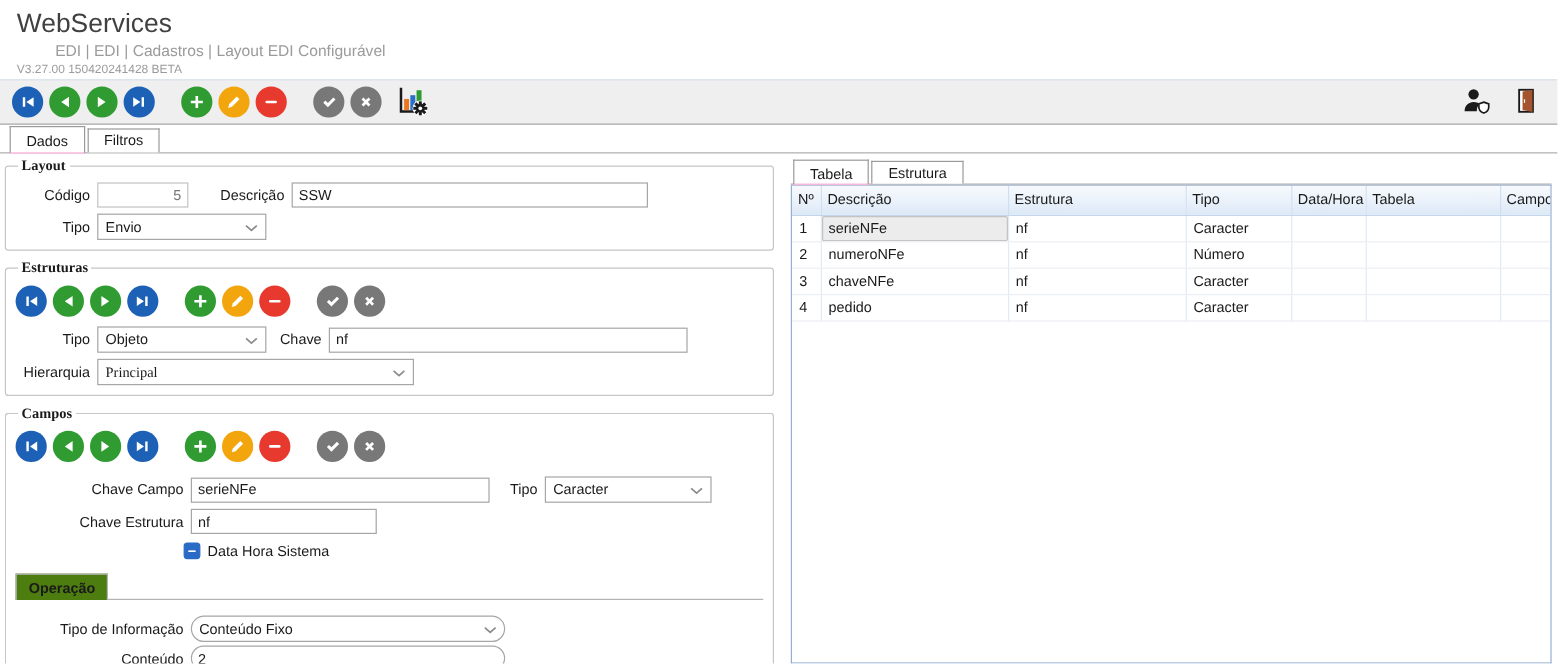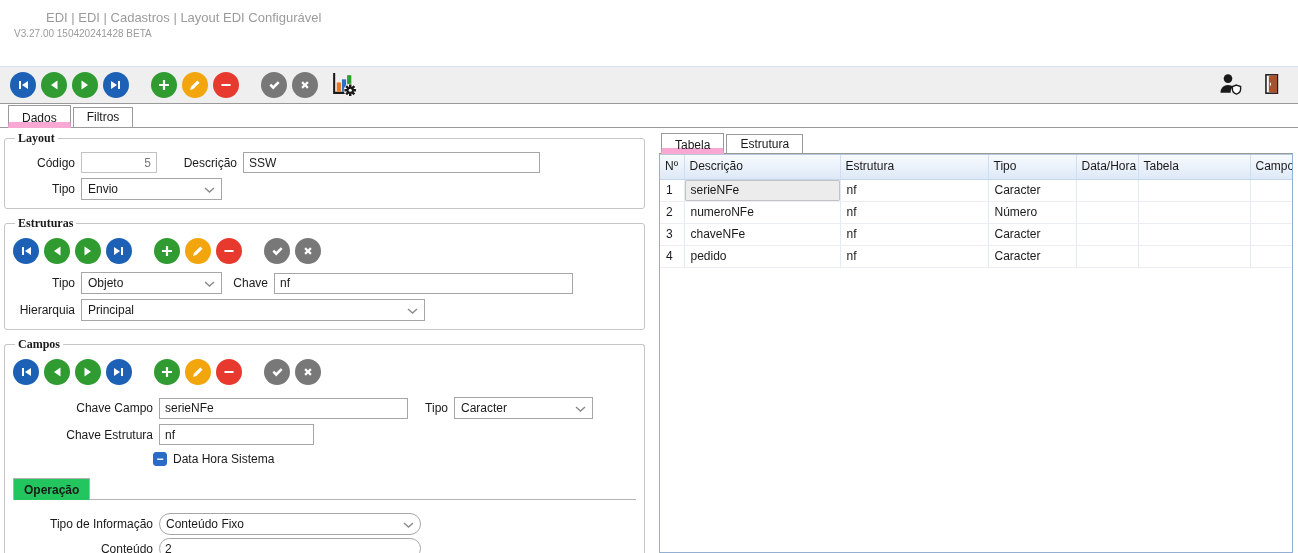--- a/index.html
+++ b/index.html
@@ -34,51 +34,51 @@
   .c-gray  { background:#787878; }
   .chartbtn,.flatbtn { background:none; border:none; padding:0; cursor:pointer; display:flex; align-items:center; }
   .toolbar-right { margin-left:auto; display:flex; align-items:center; gap:18px; }
 
   
   .tabbar { height:24px; border-bottom:1px solid #9a9a9a; display:flex; align-items:flex-end; padding-left:8px; background:#fff; }
   .tab {
     height:20px; padding:2px 13px 0; border:1px solid #9a9a9a; border-bottom:none;
     background:#fff; cursor:pointer; margin-right:2px; white-space:nowrap;
   }
-  .tab.active { height:23px; margin-bottom:-1px; border-bottom:6px solid #f9a8d4; padding-top:5px; z-index:2; }
+  .tab.active { height:23px; margin-bottom:-1px; border-bottom:1px solid #f9a8d4; padding-top:5px; z-index:2; }
 
   
   .content { display:flex; height:425px; background:#fff; }
   .left-panel { width:655px; display:flex; flex-direction:column; padding-top:1px; }
   .right-panel { flex:1; display:flex; flex-direction:column; padding:4px 5px 0 4px; }
 
   
   fieldset.box { border:1px solid #c6c6c6; border-radius:3px; margin:2px 10px 5px 4px; padding:1px 8px 8px; }
   fieldset.box legend { font-weight:bold; padding:0 3px; margin-left:2px;font-family:Liberation Serif, serif; }
   fieldset.campos-box { flex:1; margin-bottom:0; border-bottom:none; border-bottom-left-radius:0; border-bottom-right-radius:0; }
   .frow { display:flex; align-items:center; margin-top:5px; }
   .flabel { text-align:right; margin-right:6px; white-space:nowrap; }
   .w62 { width:62px; } .w140 { width:140px; }
   .tbx { height:21px; border:1px solid #a6a6a6; padding:0 5px; background:#fff;
          font-family:"Liberation Sans",sans-serif; font-size:12px; color:#1a1a1a; }
   .tbx.ro { color:#777; text-align:right; border-color:#c2c2c2; }
   .combo { height:22px; border:1px solid #a6a6a6; background:#fff; display:flex; align-items:center;
            padding:0 20px 0 6px; position:relative; cursor:pointer; white-space:nowrap; }
   .combo svg { position:absolute; right:6px; top:8px; }
-  .in76{width:76px;} .in141{width:141px;} .in297{width:297px;} .in299{width:299px;} .in316{width:344px;}
+  .in76{width:76px;} .in141{width:141px;} .in297{width:297px;} .in299{width:299px;} .in316{width:264px;font-family:Liberation Serif, serif;}
   .in249{width:249px;} .in155{width:155px;} .in139{width:139px;} .in262{width:262px;border-radius:11px;}
   .mt12 { margin-top:12px; } .mt6 { margin-top:6px; }
   .chk { width:14px; height:14px; background:#2a6bc5; border:1px solid #2a6bc5; border-radius:3px;
          color:#fff; display:flex; align-items:center; justify-content:center;
          font-size:12px; font-weight:bold; line-height:1; cursor:pointer; margin-right:6px; }
   .chkrow { margin-left:140px; margin-top:7px; display:flex; align-items:center; }
 
   .subtabs { margin-top:11px; }
   .subtab { display:inline-block; min-width:70px; text-align:center; padding:4px 10px 3px;
-            border:1px solid #b3b3b3; border-bottom:none; font-weight:bold; background:#22c55e;
+            border:1px solid #b3b3b3; border-bottom:none; font-weight:bold; background:#4d7c0f;
             position:relative; top:1px; cursor:pointer; }
   .subtab-content { border-top:1px solid #b3b3b3; padding-top:8px; }
 
   
   .rp-tabs { display:flex; align-items:flex-end; border-bottom:1px solid #9a9a9a; height:22px; padding-left:2px; background:#fff; }
   .rp-tabs .tab { height:19px; padding-top:2px; }
   .rp-tabs .tab.active { height:21px; padding-top:4px; }
   .table-wrap { flex:1; border:1px solid #95afd2; border-top:1px solid #b6c8e0; overflow:hidden; background:#fff; }
   table.grid { border-collapse:collapse; width:100%; table-layout:fixed; }
   table.grid th {
@@ -92,20 +92,21 @@
     border-right:1px solid #e2eaf4; border-bottom:1px solid #ebeef3;
     padding:2px 4px 2px 6px; height:22px; overflow:hidden; white-space:nowrap; cursor:default;
   }
   table.grid td:last-child { border-right:none; }
   td.selcell { background:#ececec; box-shadow:inset 0 0 0 1px #c3c3c3; border-radius:2px; }
 </style>
 </head>
 <body>
 
 <div class="header">
+  <div class="app-title">WebServices</div>
   <div class="breadcrumb">EDI | EDI | Cadastros | Layout EDI Configurável</div>
   <div class="version">V3.27.00 150420241428 BETA</div>
 </div>
 
 <div class="toolbar">
 
   <div class="nav-toolbar">
     <button class="cbtn c-blue">
       <span>
           <svg width="16" height="16" viewBox="0 0 16 16" fill="#fff">

